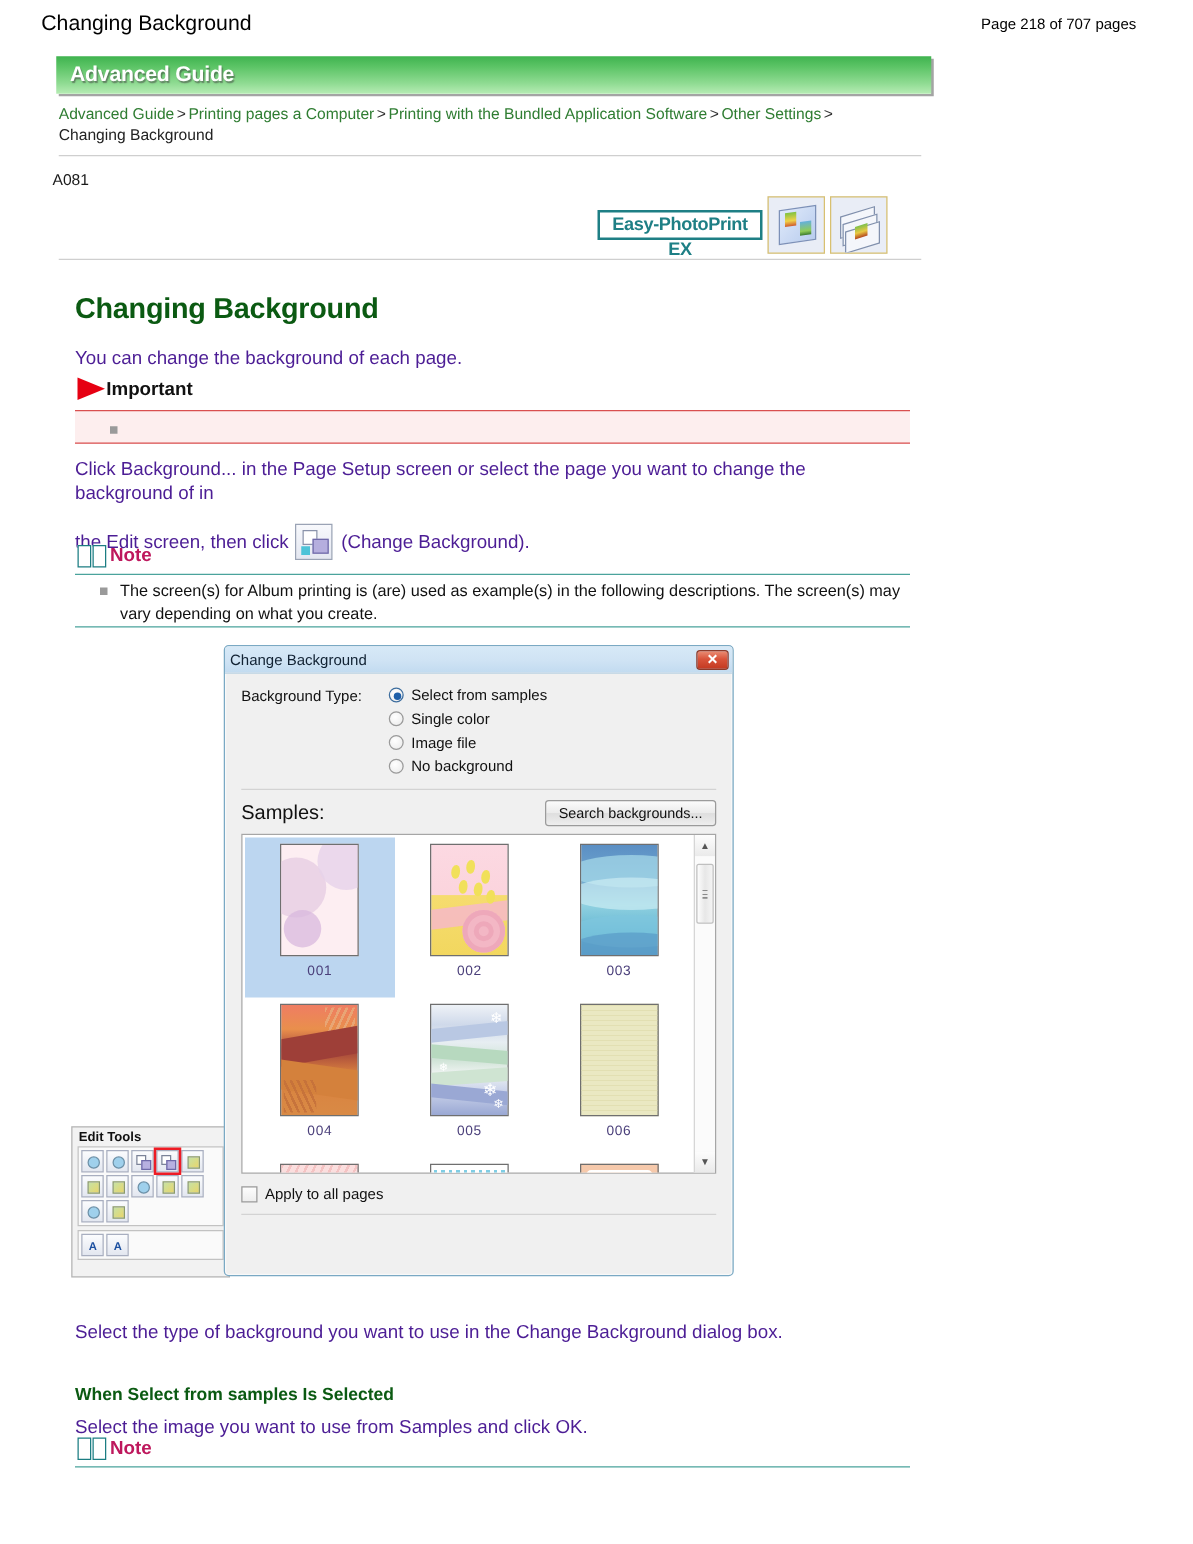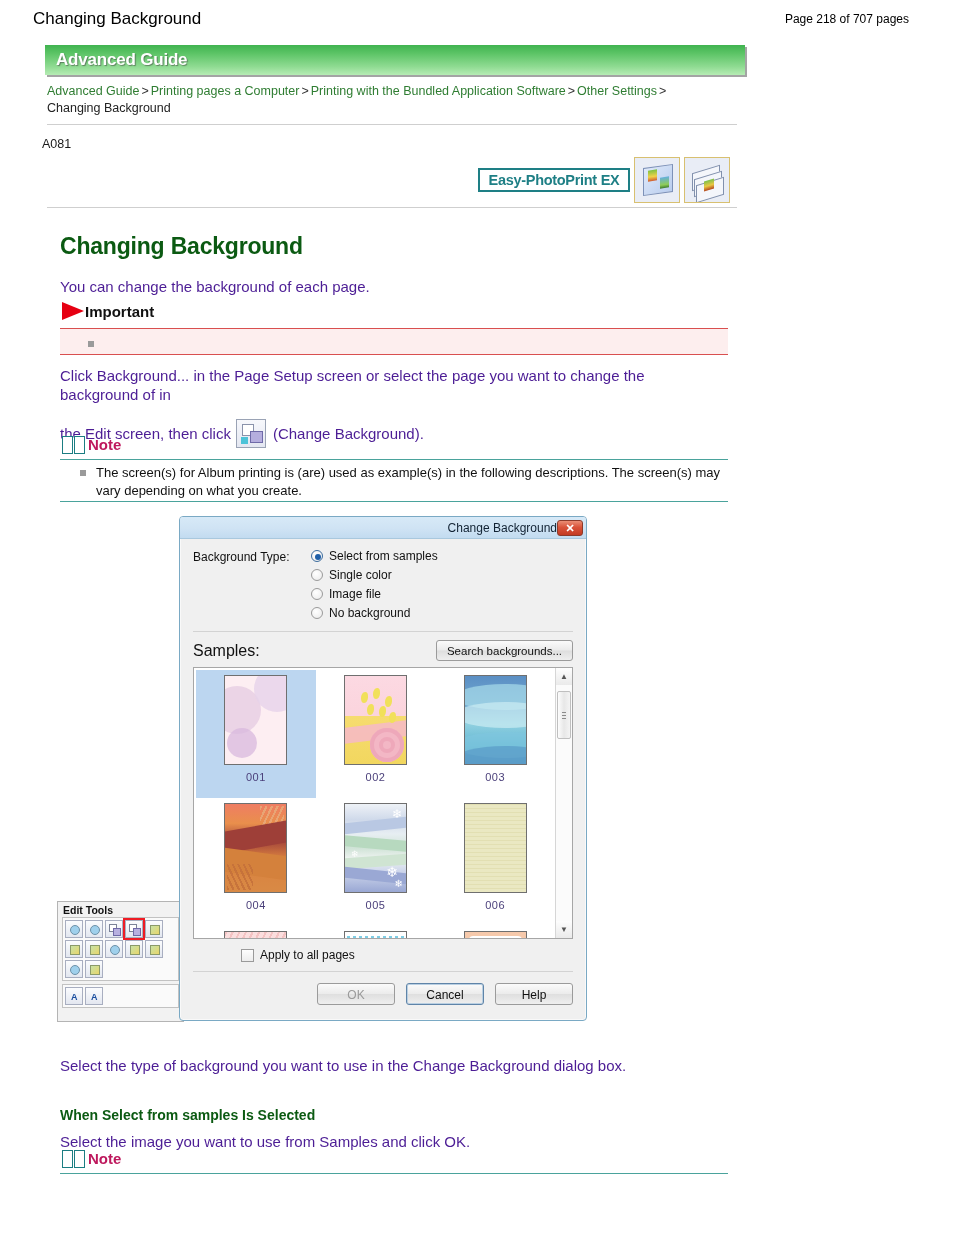--- a/index.html
+++ b/index.html
@@ -93,21 +93,21 @@
   
   .epp-row {
     position: absolute;
     left: 478px;
     top: 156px;
     height: 48px;
     display: flex;
     align-items: center;
   }
   .epp-label {
-    width: 152px;
+    width: 132px;
     height: 24px;
     border: 2px solid #1e7f85;
     background: #ffffff;
     color: #1e7f85;
     font-size: 14.5px;
     font-weight: bold;
     line-height: 20px;
     text-align: center;
     letter-spacing: -0.3px;
   }
@@ -312,22 +312,22 @@
     border-radius: 4px;
     box-shadow: 0 0 0 1px rgba(255,255,255,0.6) inset;
   }
   .dlg-titlebar {
     height: 22px;
     background: linear-gradient(to bottom,#d7e9f7 0%, #cfe3f4 55%, #c2dbf0 100%);
     border-bottom: 1px solid #a9c8de;
     border-radius: 3px 3px 0 0;
     display: flex;
     align-items: center;
-    justify-content: flex-end;
-    padding: 0 3px 0 24px;
+    justify-content: space-between;
+    padding: 0 3px 0 4px;
   }
   .dlg-title { font-size: 12px; color: #123; }
   .close-btn {
     width: 26px; height: 16px;
     border: 1px solid #8c3a2a;
     border-radius: 3px;
     background: linear-gradient(to bottom,#ea8d74 0%, #d9533a 45%, #c33a22 100%);
     position: relative;
   }
   .close-btn .x {
@@ -476,21 +476,21 @@
     position: absolute; left: 1px; right: 1px; top: 6px; height: 48px;
     background: linear-gradient(to right,#fdfdfd 0%, #e7e7e7 50%, #f4f4f4 100%);
     border: 1px solid #bfbfbf;
     border-radius: 2px;
   }
   .sb-thumb .grip {
     position: absolute; left: 4px; right: 4px; top: 20px; height: 7px;
     background: repeating-linear-gradient(to bottom,#8a8a8a 0 1px, transparent 1px 3px);
   }
 
-  .apply-row { display: flex; align-items: center; margin-top: 9px; margin-left: 48px; }
+  .apply-row { display: flex; align-items: center; margin-top: 9px; }
   .chk {
     width: 13px; height: 13px;
     border: 1px solid #9a9a9a;
     background: linear-gradient(to bottom,#fdfdfd,#ededed);
     margin-right: 6px;
   }
   .apply-row .lbl { font-size: 12px; color: #111; }
 
   .dlg-sep2 { height: 1px; background: #d3d3d3; margin: 9px 0 0 0; }
 
@@ -788,25 +788,20 @@
       </div>
     </div>
 
     <label class="apply-row">
       <span class="chk"></span>
       <span class="lbl">Apply to all pages</span>
     </label>
 
     <div class="dlg-sep2"></div>
 
-    <div class="dlg-buttons">
-      <button class="dlg-btn disabled">OK</button>
-      <button class="dlg-btn default">Cancel</button>
-      <button class="dlg-btn">Help</button>
-    </div>
 
   </div>
 </div>
 
 <p class="para p-select">Select the type of background you want to use in the Change Background dialog box.</p>
 
 <h3 class="h3">When Select from samples Is Selected</h3>
 
 <p class="para p-selimg">Select the image you want to use from Samples and click OK.</p>
 

